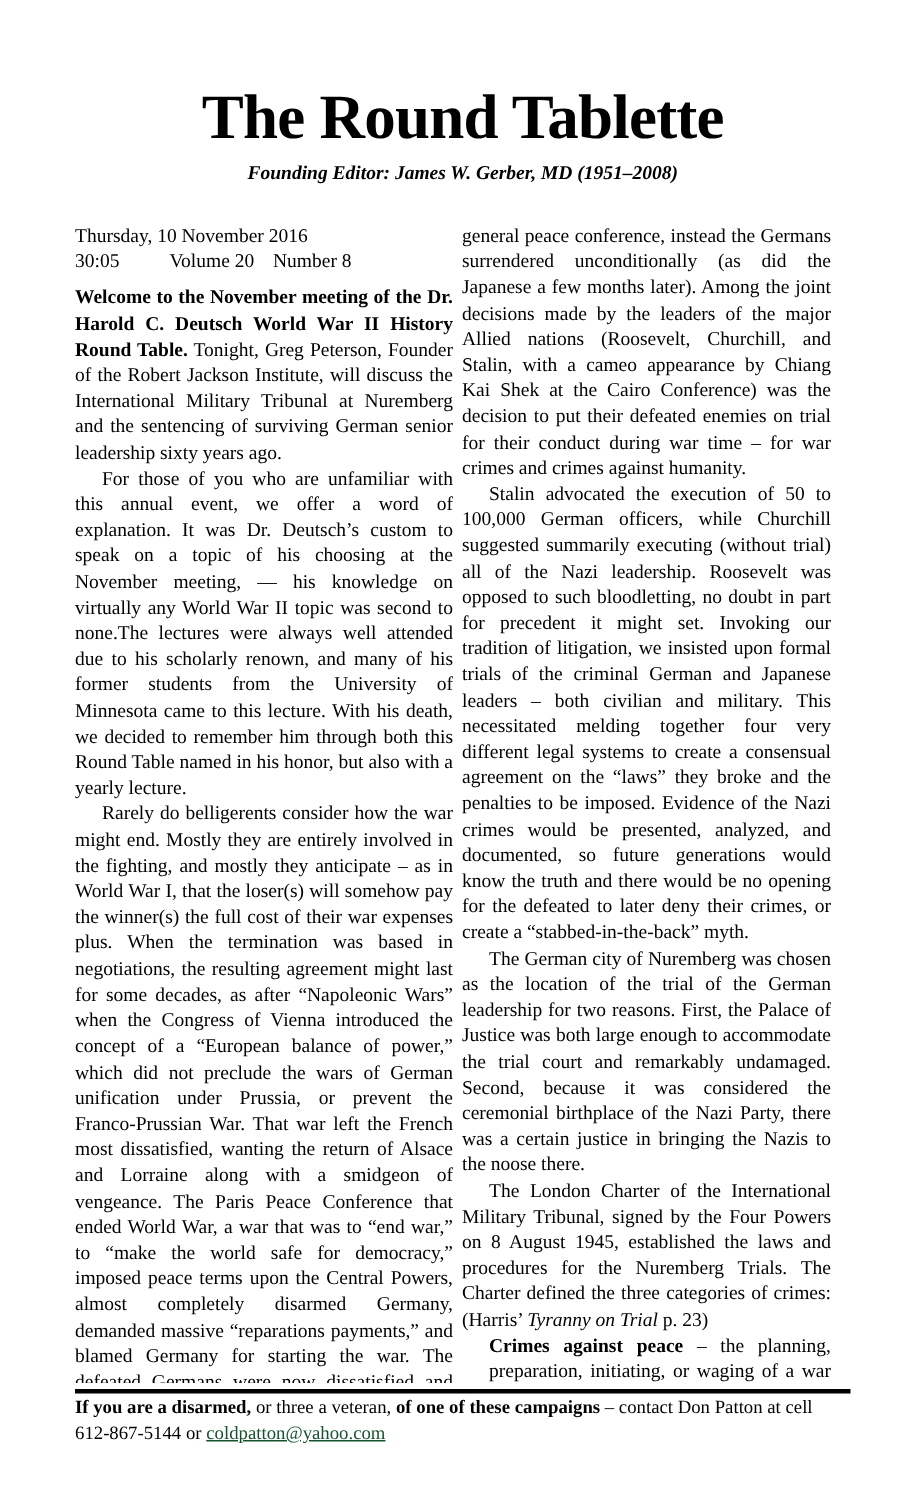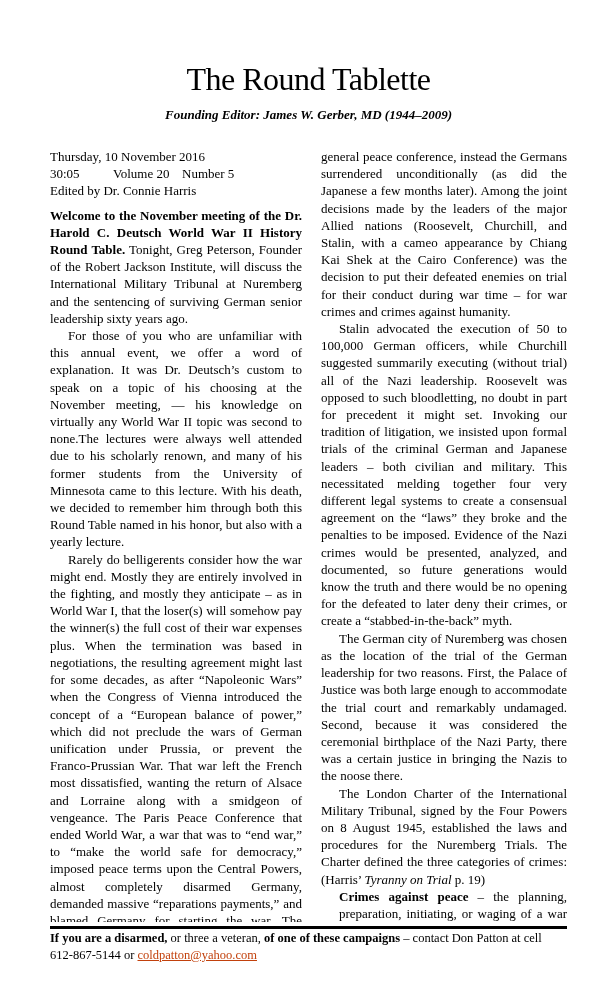--- a/index.html
+++ b/index.html
@@ -7,80 +7,79 @@
   body {
     font-family:"Liberation Serif", serif;
     color:#000000;
     overflow:hidden;
   }
   .page { position:relative; width:603px; height:994px; padding:56px 36px 0 50px; }
 
   
   .mast { text-align:center; }
   .mast h1 {
-    font-size:32px; line-height:46px; font-weight:normal;
+    font-size:42px; line-height:46px; font-weight:bold;
     letter-spacing:-0.5px;
   }
   .mast .subtitle {
     font-size:13px; line-height:16px; font-weight:bold; font-style:italic;
     margin-top:5px;
   }
 
   
-  .columns { display:flex; gap:19px; margin-top:25px; height:774px; overflow:hidden; }
+  .columns { display:flex; gap:6px; margin-top:25px; height:774px; overflow:hidden; }
   .col { font-size:13px; line-height:17.2px; text-align:justify; }
   .col-left  { width:252px; }
   .col-right { width:246px; }
 
   .issue-block { margin-bottom:7px; text-align:left; }
   .icode { display:inline-block; width:63px; }
   .ivol  { display:inline-block; width:69px; }
 
   p { margin:0; }
   p.ind { text-indent:18px; }
   p.bq  { margin-left:18px; }
 
   b { font-weight:bold; }
   i { font-style:italic; }
 
   
   .footer { position:absolute; left:50px; right:36px; top:926px; }
   .rule { height:3px; border-top:2px solid #000; border-bottom:1px solid #000; margin-bottom:1px; }
   .footer-text { font-size:12.5px; line-height:17px; text-align:left; }
-  a.email { color:#c2410c; text-decoration:underline; cursor:pointer;text-align:center; }
+  a.email { color:#14532d; text-decoration:underline; cursor:pointer;text-align:center; }
 </style>
 </head>
 <body>
 
 <div class="page">
 
   <header class="mast">
     <h1>The Round Tablette</h1>
-    <div class="subtitle">Founding Editor: James W. Gerber, MD (1944–2009)</div>
+    <div class="subtitle">Founding Editor: James W. Gerber, MD (1951–2008)</div>
   </header>
 
   <div class="columns">
 
     <div class="col col-left">
       <div class="issue-block">
         <div>Thursday, 10 November 2016</div>
-        <div><span class="icode">30:05</span><span class="ivol">Volume 20</span><span>Number 5</span></div>
-        <div>Edited by Dr. Connie Harris</div>
+        <div><span class="icode">30:05</span><span class="ivol">Volume 20</span><span>Number 8</span></div>
       </div>
       <p><b>Welcome to the November meeting of the Dr. Harold C. Deutsch World War II History Round Table.</b><span> Tonight, Greg Peterson, Founder of the Robert Jackson Institute, will discuss the International Military Tribunal at Nuremberg and the sentencing of surviving German senior leadership sixty years ago.</span></p>
       <p class="ind">For those of you who are unfamiliar with this annual event, we offer a word of explanation. It was Dr. Deutsch’s custom to speak on a topic of his choosing at the November meeting, — his knowledge on virtually any World War II topic was second to none.The lectures were always well attended due to his scholarly renown, and many of his former students from the University of Minnesota came to this lecture. With his death, we decided to remember him through both this Round Table named in his honor, but also with a yearly lecture.</p>
       <p class="ind">Rarely do belligerents consider how the war might end. Mostly they are entirely involved in the fighting, and mostly they anticipate – as in World War I, that the loser(s) will somehow pay the winner(s) the full cost of their war expenses plus. When the termination was based in negotiations, the resulting agreement might last for some decades, as after “Napoleonic Wars” when the Congress of Vienna introduced the concept of a “European balance of power,” which did not preclude the wars of German unification under Prussia, or prevent the Franco-Prussian War. That war left the French most dissatisfied, wanting the return of Alsace and Lorraine along with a smidgeon of vengeance. The Paris Peace Conference that ended World War, a war that was to “end war,” to “make the world safe for democracy,” imposed peace terms upon the Central Powers, almost completely disarmed Germany, demanded massive “reparations payments,” and blamed Germany for starting the war. The defeated Germans were now dissatisfied and sought revenge and a return to greatness.</p>
 
     </div>
 
     <div class="col col-right">
       <p>general peace conference, instead the Germans surrendered unconditionally (as did the Japanese a few months later). Among the joint decisions made by the leaders of the major Allied nations (Roosevelt, Churchill, and Stalin, with a cameo appearance by  Chiang Kai Shek at the Cairo Conference) was the decision to put their defeated enemies on trial for their conduct during war time – for war crimes and crimes against humanity.</p>
       <p class="ind">Stalin advocated the execution of 50 to 100,000 German officers, while Churchill suggested summarily executing (without trial) all of the Nazi leadership. Roosevelt was opposed to such bloodletting, no doubt in part for precedent it might set. Invoking our tradition of  litigation, we insisted upon formal trials of the criminal German and Japanese leaders – both civilian and military. This necessitated melding together four very different legal systems to create a consensual agreement on the “laws” they broke and the penalties to be imposed. Evidence of the Nazi crimes would be presented, analyzed, and documented, so future generations would know the truth and there would be no opening for the defeated to later deny their crimes, or create a “stabbed-in-the-back” myth.</p>
       <p class="ind">The German city of Nuremberg was chosen as the location of the trial of the German leadership for two reasons. First, the Palace of Justice was both large enough to accommodate the trial court and remarkably undamaged. Second, because it was considered the ceremonial birthplace of the Nazi Party, there was a certain justice in bringing the Nazis to the noose there.</p>
-      <p class="ind"><span>The London Charter of the International Military Tribunal, signed by the Four Powers on 8 August 1945, established the laws and procedures for the Nuremberg Trials. The Charter defined the three categories of crimes: (Harris’ </span><i>Tyranny on Trial</i><span> p. 19)</span></p>
+      <p class="ind"><span>The London Charter of the International Military Tribunal, signed by the Four Powers on 8 August 1945, established the laws and procedures for the Nuremberg Trials. The Charter defined the three categories of crimes: (Harris’ </span><i>Tyranny on Trial</i><span> p. 23)</span></p>
       <p class="bq"><b>Crimes against peace</b><span> – the planning, preparation, initiating, or waging of a war of aggression, or a war in violation of international treaties, agreements, or assurances, or the participation in a common plan or conspiracy for the accomplishment thereof.</span></p>
 
     </div>
 
   </div>
 
   <footer class="footer">
     <div class="rule"></div>
     <div class="footer-text"><b>If you are a disarmed,</b><span> or three a veteran, </span><b>of one of these campaigns</b><span> – contact Don Patton at cell 612-867-5144 or </span><a class="email">coldpatton@yahoo.com</a></div>
   </footer>

